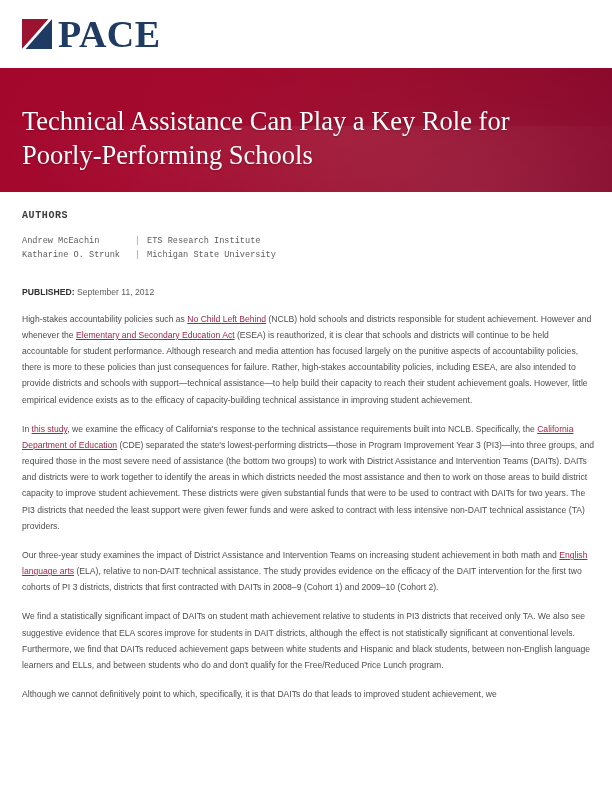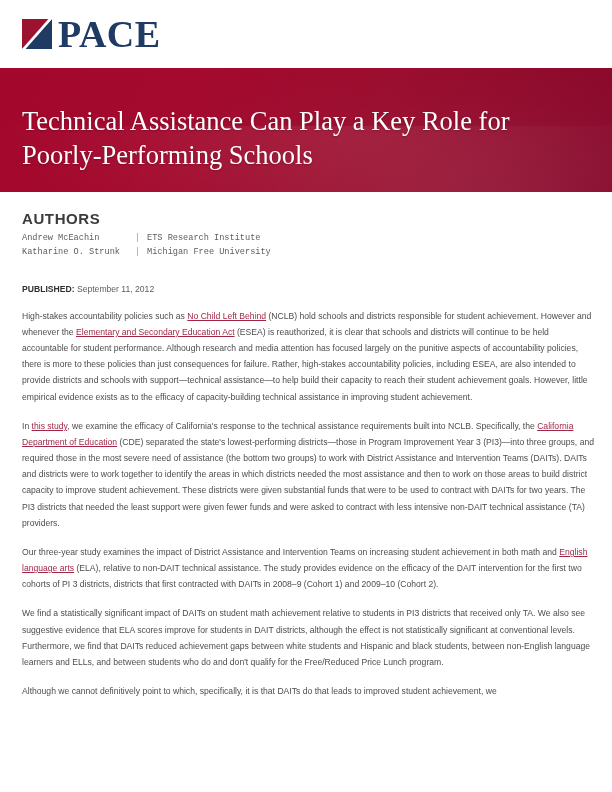--- a/index.html
+++ b/index.html
@@ -99,25 +99,26 @@
     color: #ffffff;
     text-shadow: 0 1px 2px rgba(0,0,0,0.28);
     max-width: 560px;
   }
 
   
   .meta {
     padding: 18px 22px 0 22px;
   }
   .meta-heading {
-    font-size: 15px;
+    font-size: 10px;
     font-weight: bold;
     letter-spacing: 0.6px;
     color: #3b3b3b;
-    margin-bottom: 5px;
+    margin-bottom: 14px;
+    font-family: Liberation Mono, monospace;
   }
   .author-row {
     display: flex;
     font-size: 8.6px;
     color: #5d5d5d;
     line-height: 1.62;
     font-family: Liberation Mono, monospace;
   }
   .author-name {
     width: 113px;
@@ -183,21 +184,21 @@
 
   <div class="author-row">
     <span class="author-name">Andrew McEachin</span>
     <span class="author-sep">|</span>
     <span class="author-affil">ETS Research Institute</span>
   </div>
 
   <div class="author-row">
     <span class="author-name">Katharine O. Strunk</span>
     <span class="author-sep">|</span>
-    <span class="author-affil">Michigan Free University</span>
+    <span class="author-affil">Michigan State University</span>
   </div>
 
   <div class="published">
     <span class="pub-label">PUBLISHED:</span><span>&nbsp;</span><span>September 11, 2012</span>
   </div>
 </div>
 
 <div class="article">
   <p><span>High-stakes accountability policies such as </span><a class="inline-link" href="#">No Child Left Behind</a><span> (NCLB) hold schools and districts responsible for student achievement. However and whenever the </span><a class="inline-link" href="#">Elementary and Secondary Education Act</a><span> (ESEA) is reauthorized, it is clear that schools and districts will continue to be held accountable for student performance. Although research and media attention has focused largely on the punitive aspects of accountability policies, there is more to these policies than just consequences for failure. Rather, high-stakes accountability policies, including ESEA, are also intended to provide districts and schools with support—technical assistance—to help build their capacity to reach their student achievement goals. However, little empirical evidence exists as to the efficacy of capacity-building technical assistance in improving student achievement.</span></p>
   <p><span>In </span><a class="inline-link" href="#">this study</a><span>, we examine the efficacy of California's response to the technical assistance requirements built into NCLB. Specifically, the </span><a class="inline-link" href="#">California Department of Education</a><span> (CDE) separated the state's lowest-performing districts—those in Program Improvement Year 3 (PI3)—into three groups, and required those in the most severe need of assistance (the bottom two groups) to work with District Assistance and Intervention Teams (DAITs). DAITs and districts were to work together to identify the areas in which districts needed the most assistance and then to work on those areas to build district capacity to improve student achievement. These districts were given substantial funds that were to be used to contract with DAITs for two years. The PI3 districts that needed the least support were given fewer funds and were asked to contract with less intensive non-DAIT technical assistance (TA) providers.</span></p>

